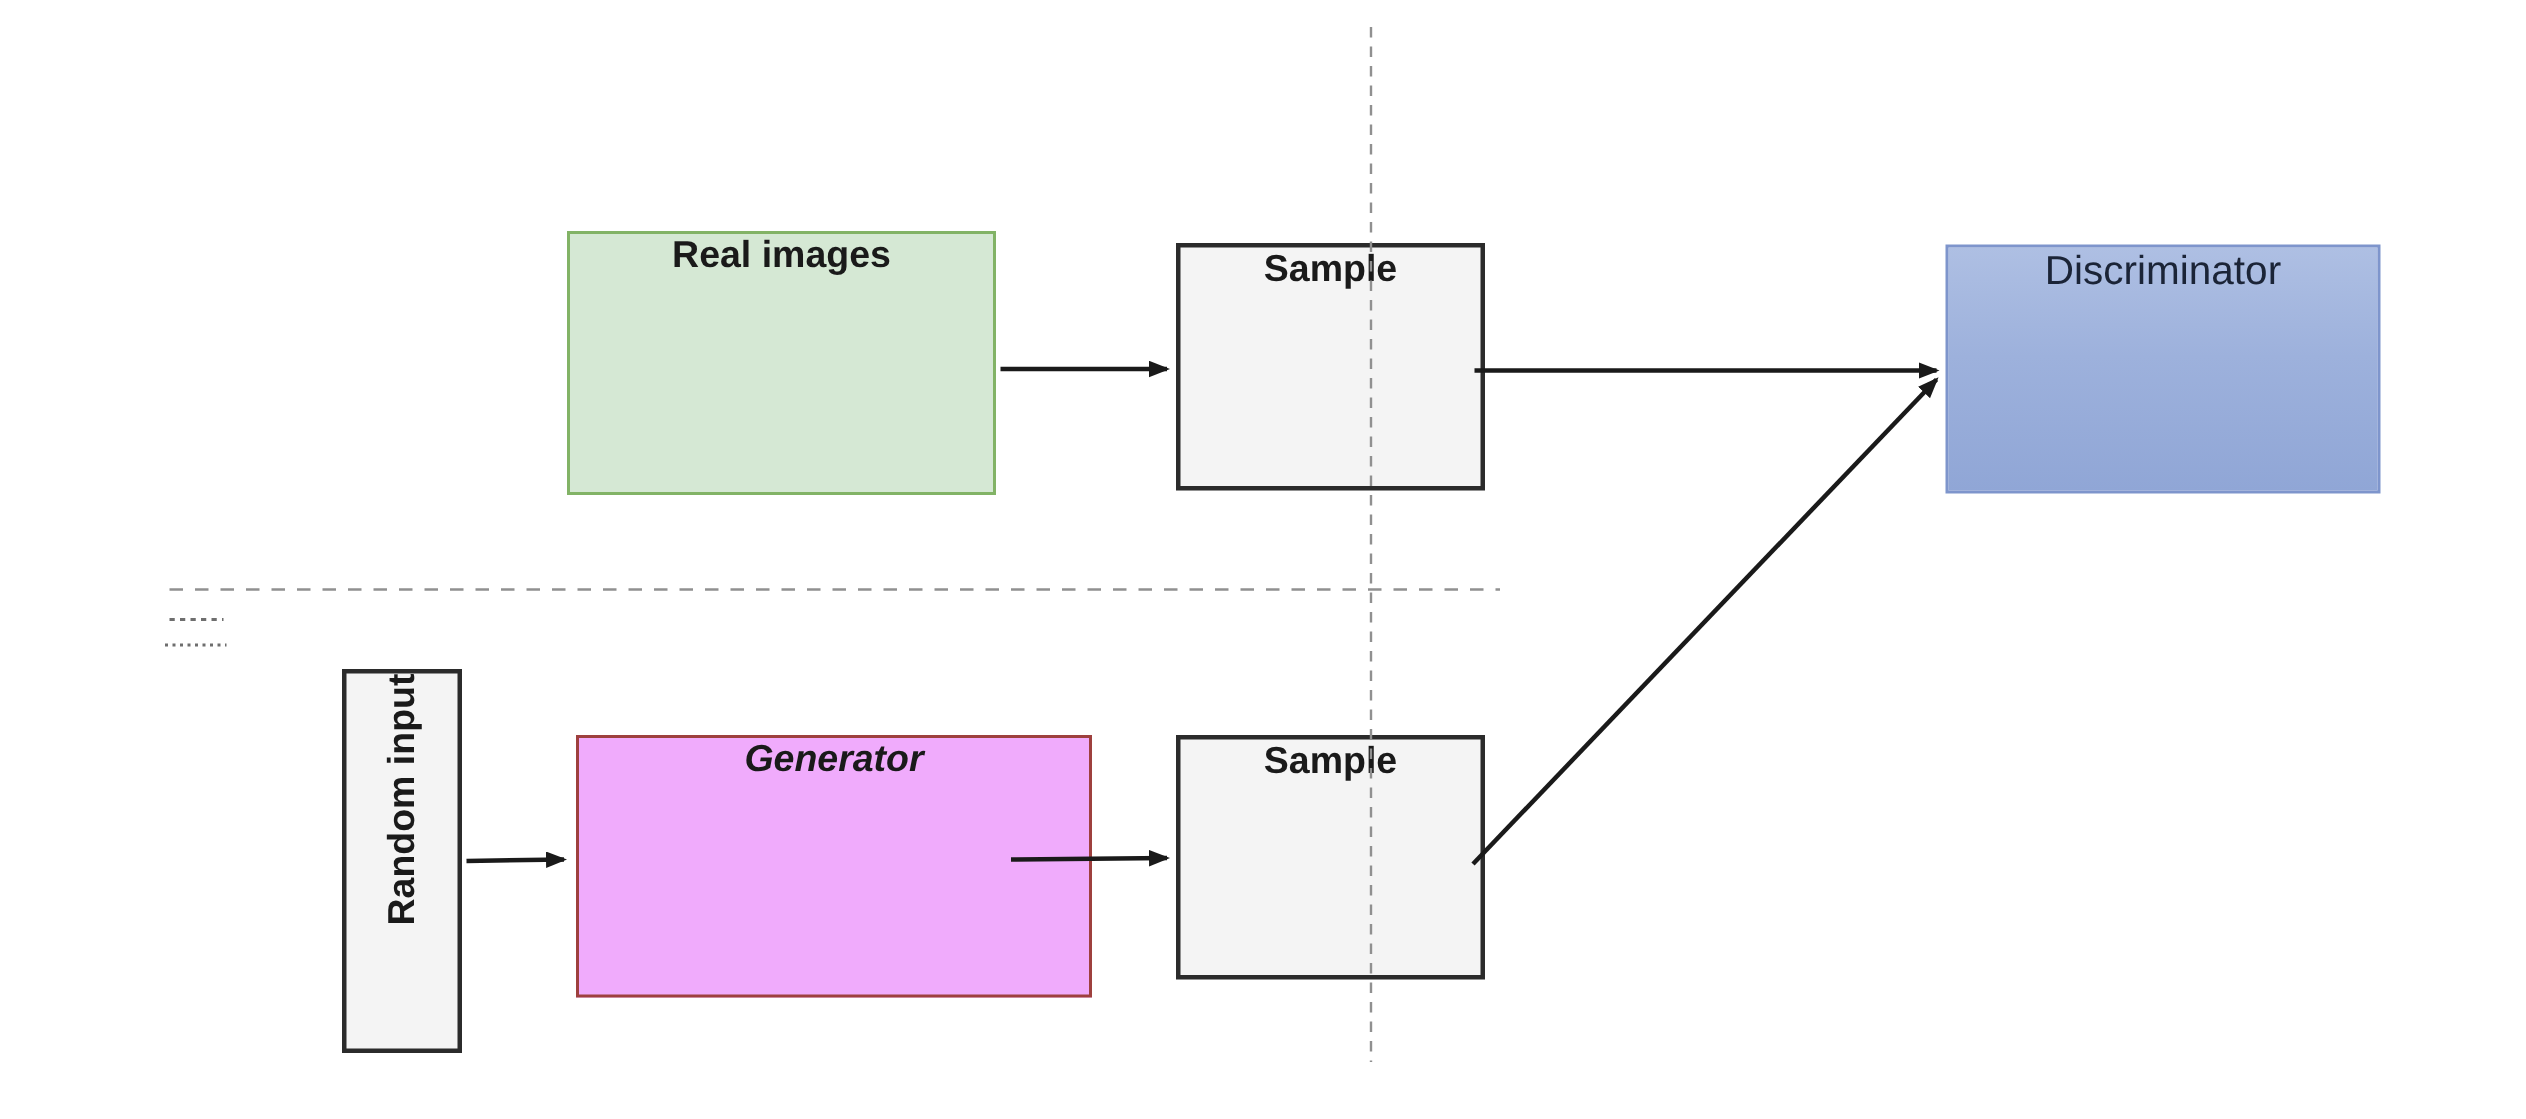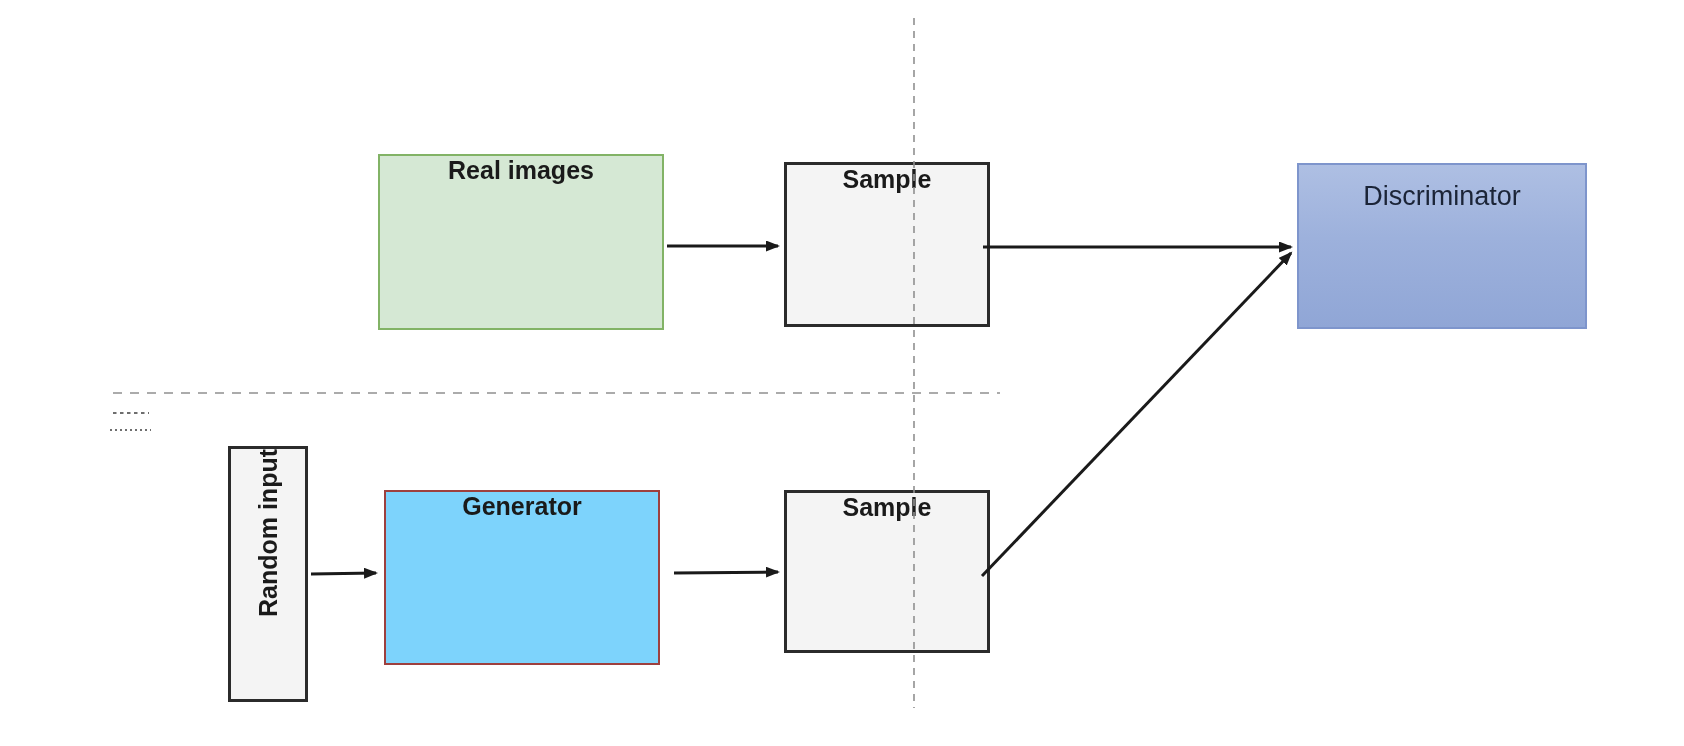--- a/index.html
+++ b/index.html
@@ -41,35 +41,35 @@
   }
   #node-discriminator {
     left: 1297px; top: 163px; width: 290px; height: 166px;
     background: linear-gradient(180deg, #aebfe3 0%, #9db1dc 45%, #90a6d6 100%);
     border: 2px solid #7e95cc;
   }
   #node-discriminator .label {
     font-weight: normal;
     font-size: 27px;
     color: #1b2437;
-    margin-top: 16px;
   }
   #node-random-input {
     left: 228px; top: 446px; width: 80px; height: 256px;
     background: #f4f4f4;
     border: 3px solid #2b2b2b;
   }
   #node-random-input .label {
     writing-mode: vertical-rl;
     transform: rotate(180deg);
   }
   #node-generator {
-    left: 384px; top: 490px; width: 276px; height: 175px;
-    background: #7dd3fc;
+    left: 384px; top: 490px; width: 344px; height: 175px;
+    background: #f0abfc;
     border: 2px solid #9e403e;
+    font-style: italic;
   }
   #node-sample-bottom {
     left: 784px; top: 490px; width: 206px; height: 163px;
     background: #f4f4f4;
     border: 3px solid #2b2b2b;
   }
   #edge-layer {
     position: absolute;
     left: 0; top: 0;
     width: 1684px;

